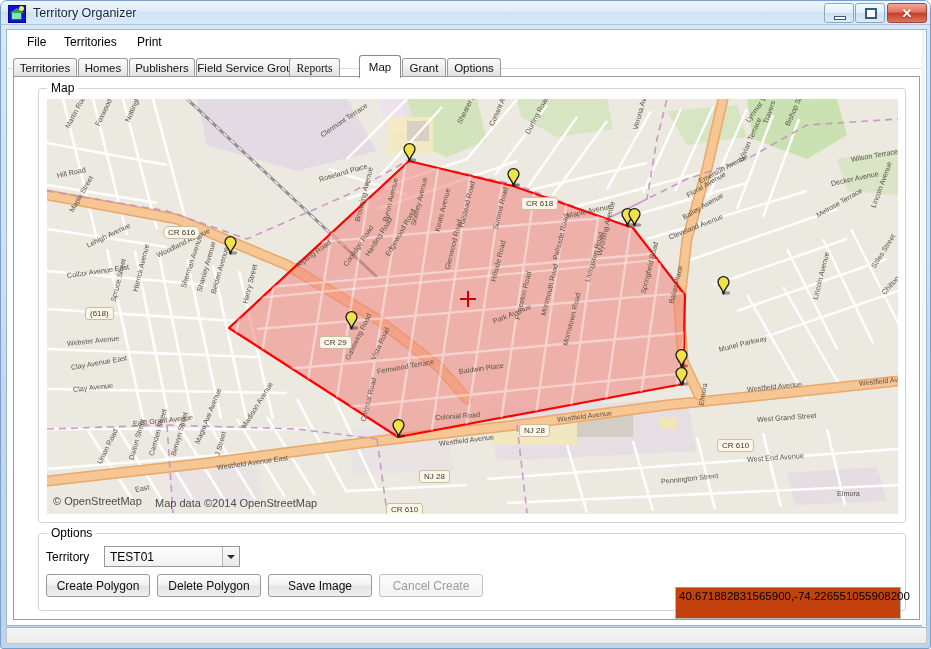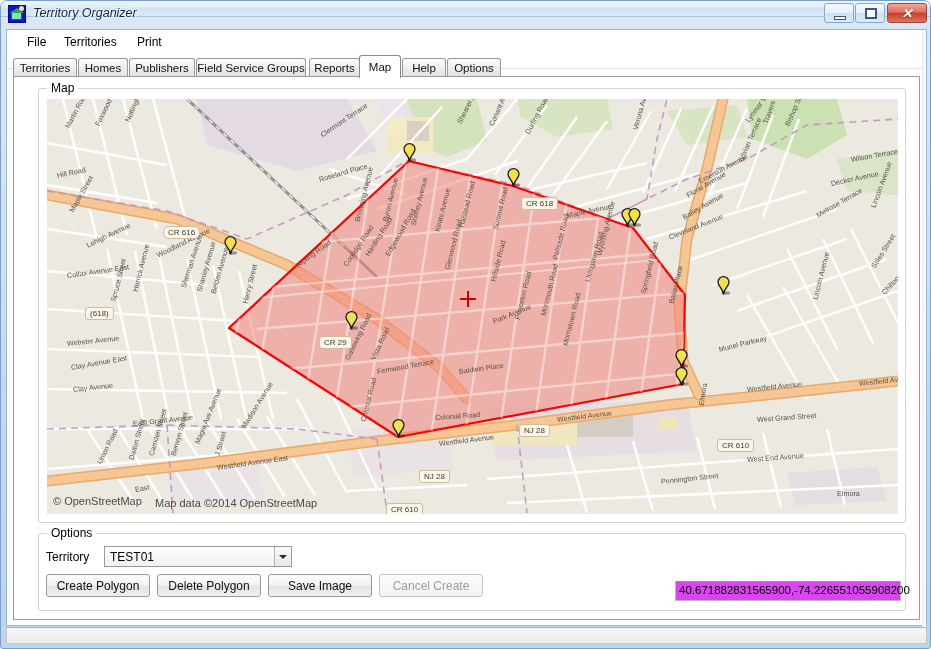--- a/index.html
+++ b/index.html
@@ -17,24 +17,23 @@
     width: 931px; height: 649px;
     background: linear-gradient(to bottom, #d9e7f5 0%, #cfe0f2 40%, #c3d8ee 60%, #bcd4ec 100%);
     border: 1px solid #7ba0c8;
     border-radius: 7px 7px 3px 3px;
     overflow: hidden;
   }
 
   
   #titlebar {
     position: absolute; left: 0; top: 0;
-    width: 931px; height: 16px;
+    width: 931px; height: 24px;
     background: linear-gradient(to bottom, #eef5fc 0%, #dcebf9 45%, #cfe2f5 50%, #d8e9f8 100%);
     border-bottom: 1px solid #a9c4df;
-    font-style: italic;
   }
   #app-icon {
     position: absolute; left: 7px; top: 4px;
     width: 18px; height: 18px;
     background: #1212cf;
     border: 1px solid #0a0a8a;
   }
   #app-icon .house {
     position: absolute; left: 2px; top: 5px;
     width: 11px; height: 9px;
@@ -205,21 +204,21 @@
     position: absolute; left: 8px; top: -8px;
     background: #ffffff; padding: 0 4px;
     font-size: 12px; color: #000000;
   }
   #territory-label {
     position: absolute; left: 7px; top: 16px;
     font-size: 12px; color: #000000;
   }
   #territory-combo {
     position: absolute; left: 65px; top: 12px;
-    width: 188px; height: 21px;
+    width: 136px; height: 21px;
     border: 1px solid #999999;
     background: linear-gradient(to bottom, #fdfdfd 0%, #f1f1f1 100%);
   }
   #territory-combo .value {
     position: absolute; left: 5px; top: 3px;
     font-size: 12px; color: #000000;
   }
   #territory-combo .arrowbox {
     position: absolute; right: 0; top: 0;
     width: 17px; height: 19px;
@@ -245,25 +244,25 @@
     cursor: default;
     white-space: nowrap;
   }
   .formbtn.disabled {
     color: #9d9d9d;
     border-color: #c2c2c2;
     background: linear-gradient(to bottom, #fbfbfb 0%, #f3f3f3 100%);
   }
 
   #coord-field {
-    position: absolute; left: 636px; top: 47px;
-    width: 226px; height: 20px;
+    position: absolute; left: 636px; top: 53px;
+    width: 226px; height: 32px;
     border: 1px solid #b9b9b9;
     border-top-color: #9a9a9a;
-    background: #d946ef;
+    background: #c2410c;
   }
   #coord-field .val {
     position: absolute; left: 3px; top: 2px;
     font-size: 11.5px; color: #000000;
     white-space: nowrap;
   }
 
   
   #statusstrip {
     position: absolute; left: 5px; top: 626px;
@@ -309,23 +308,23 @@
         <div class="menu-item" style="left: 14px;">File</div>
         <div class="menu-item" style="left: 51px;">Territories</div>
         <div class="menu-item" style="left: 124px;">Print</div>
       </div>
 
     <div id="tabstrip">
         <div class="tab" style="left: 0px; width: 64px;">Territories</div>
         <div class="tab" style="left: 65px; width: 50px;">Homes</div>
         <div class="tab" style="left: 116px; width: 66px;">Publishers</div>
         <div class="tab" style="left: 183px; width: 110px;">Field Service Groups</div>
-        <div class="tab" style="left: 296px; width: 51px;">Reports</div>
+        <div class="tab" style="left: 276px; width: 51px; font-family: Liberation Serif, serif;">Reports</div>
         <div class="tab selected" style="left: 346px; width: 42px;">Map</div>
-        <div class="tab" style="left: 389px; width: 44px;">Help</div>
+        <div class="tab" style="left: 389px; width: 44px;">Grant</div>
         <div class="tab" style="left: 434px; width: 54px;">Options</div>
       </div>
 
     <div id="tabpage">
 
       <fieldset id="map-group" style="margin:0;padding:0;">
         <div id="map-group-label">Map</div>
 
         <div id="map-canvas">
           <svg id="map-svg" width="851" height="415" viewBox="0 0 851 415">

